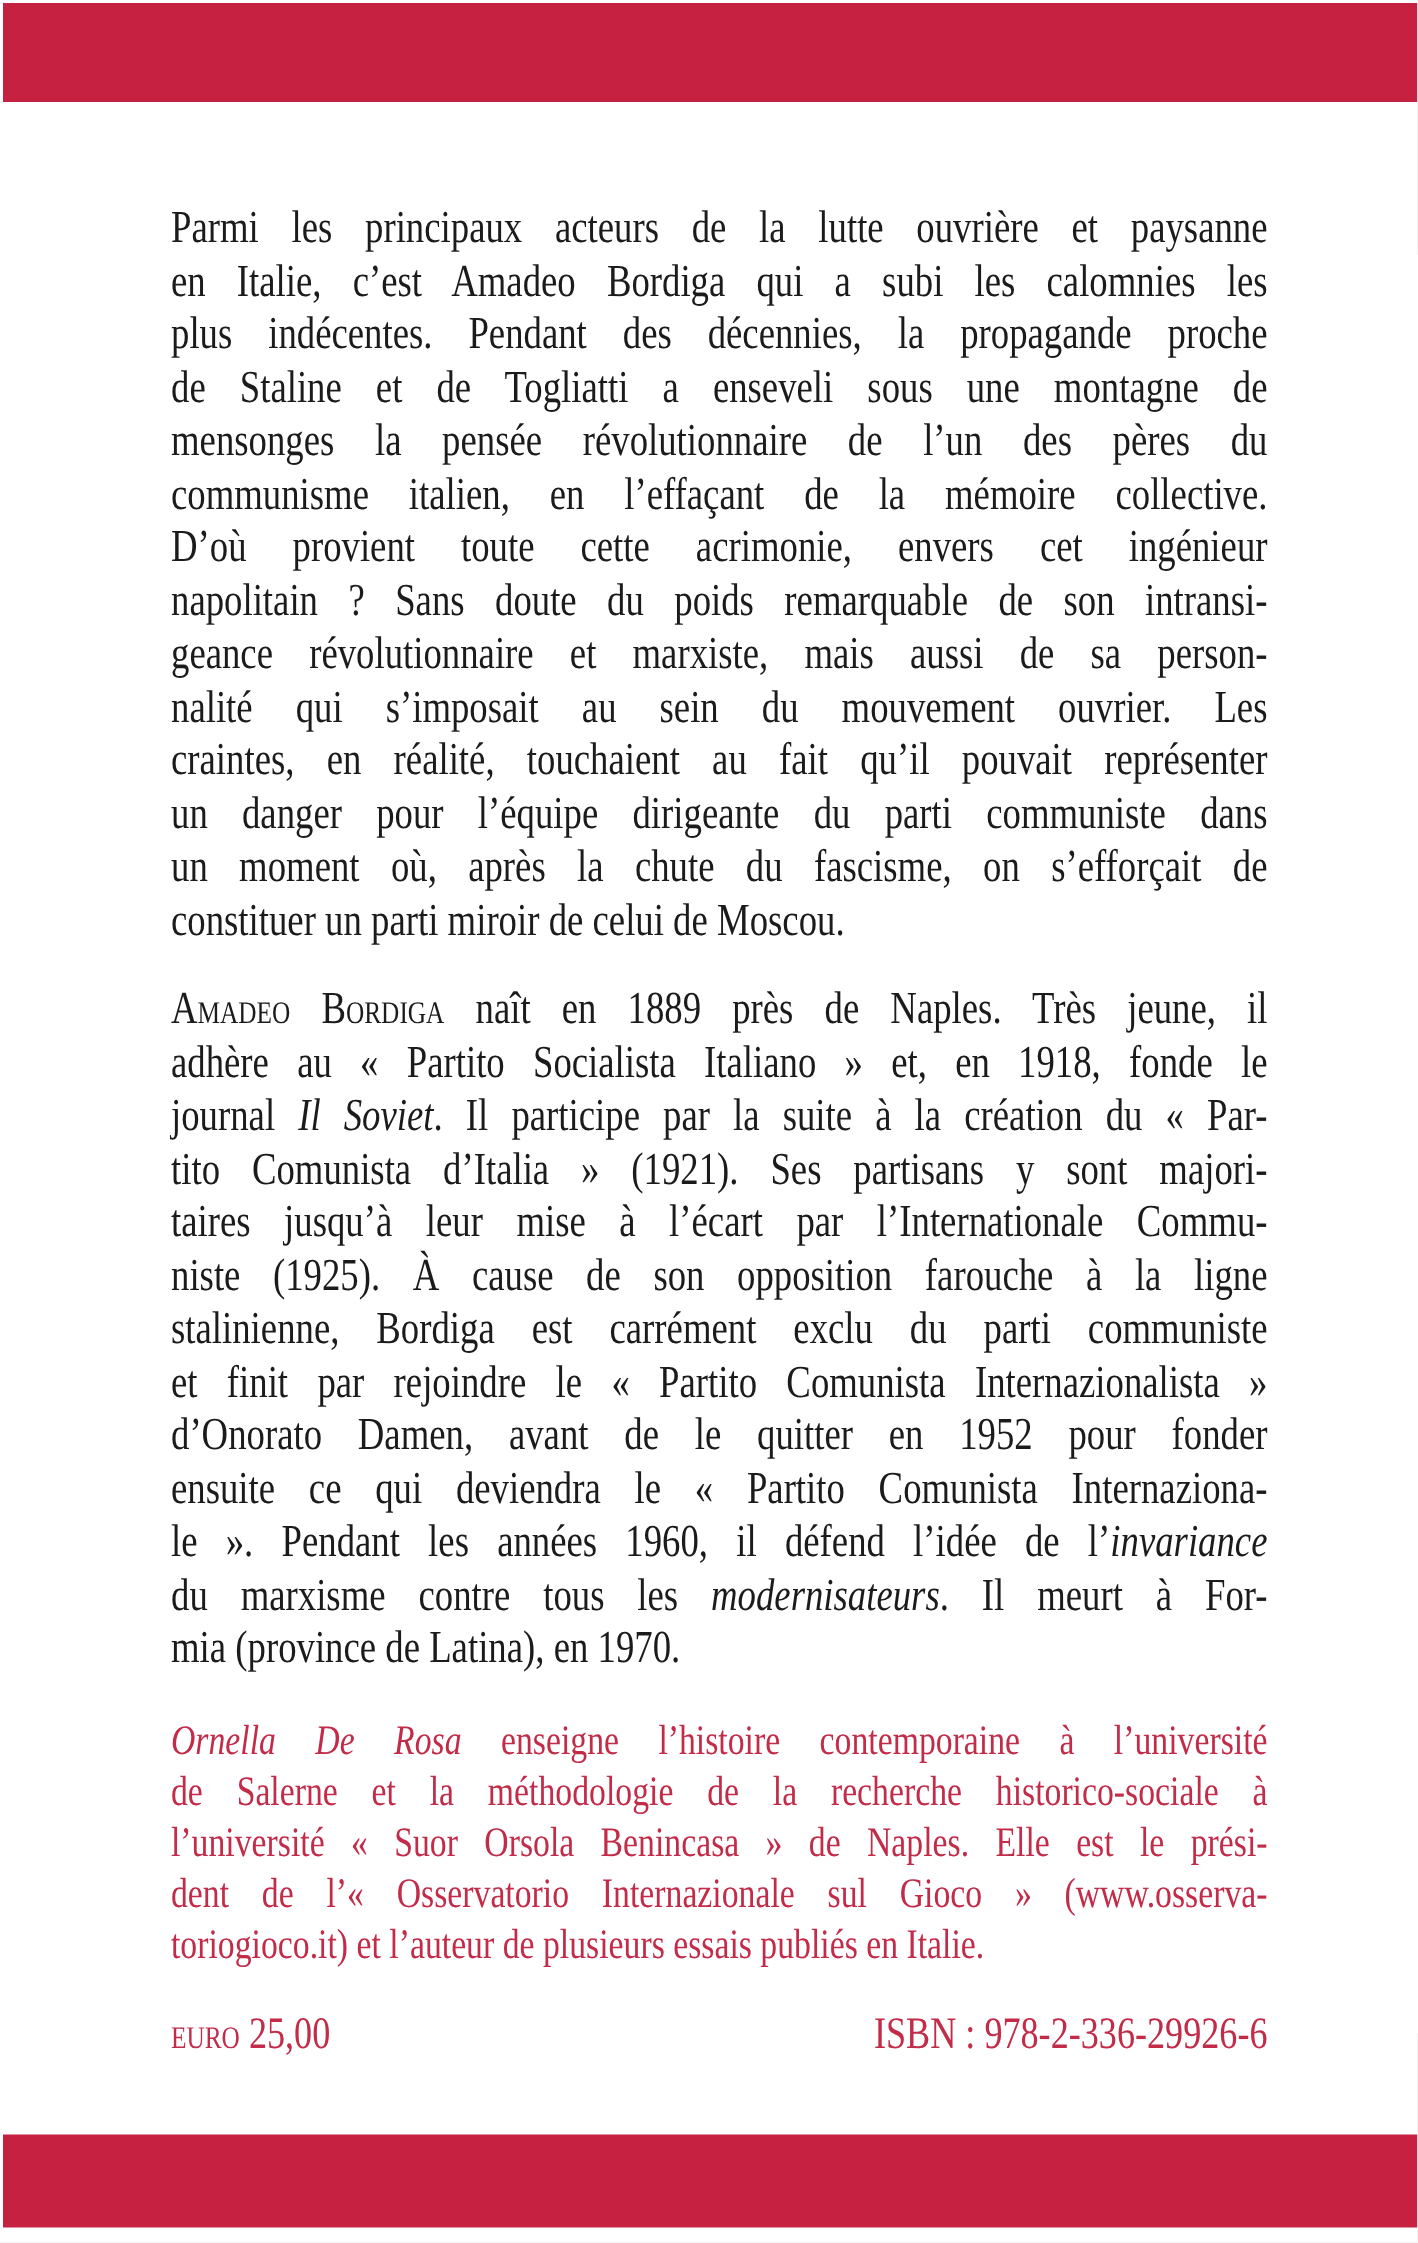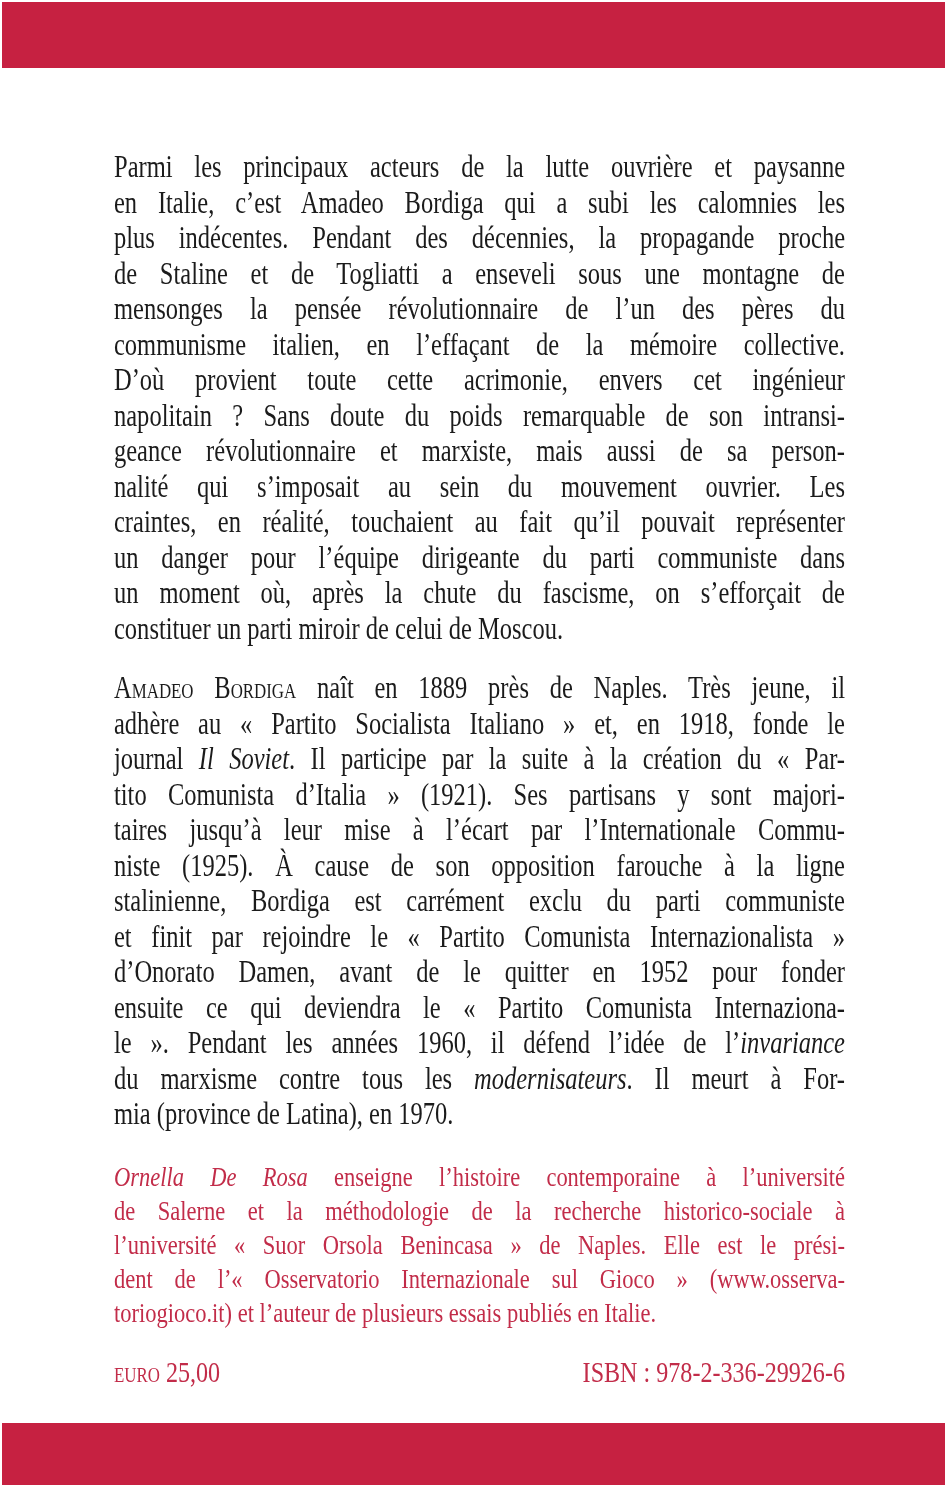--- a/index.html
+++ b/index.html
@@ -16,21 +16,21 @@
     left: 2px;
     right: 0;
     background: var(--band, #c62141);
   }
   .band.top { top: 2px; height: 66px; }
   .band.bottom { top: 1423px; height: 62px; }
 
   .text-area {
     position: absolute;
     left: 114px;
-    top: 150px;
+    top: 134px;
     width: 731px;
     font-family: Liberation Serif, serif;
   }
   
   .scale {
     width: 910px;
     transform: scaleX(0.8033);
     transform-origin: left top;
   }
   .para {

